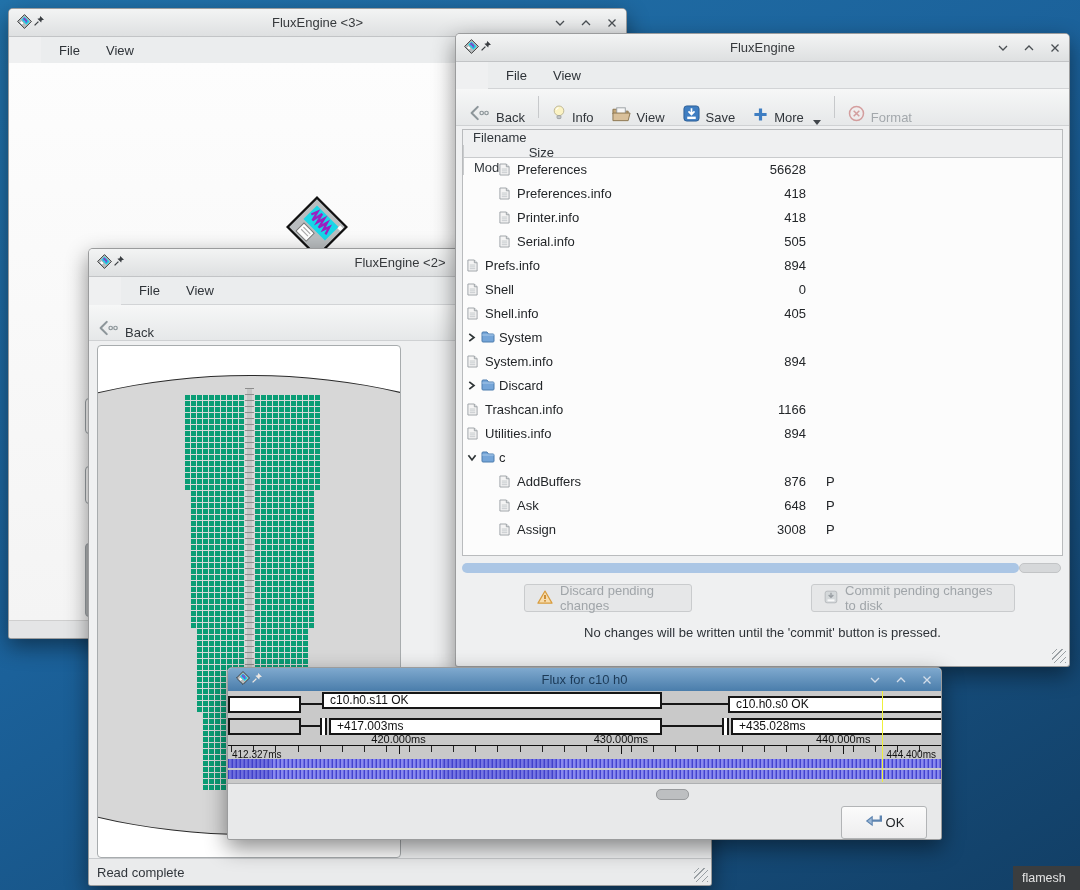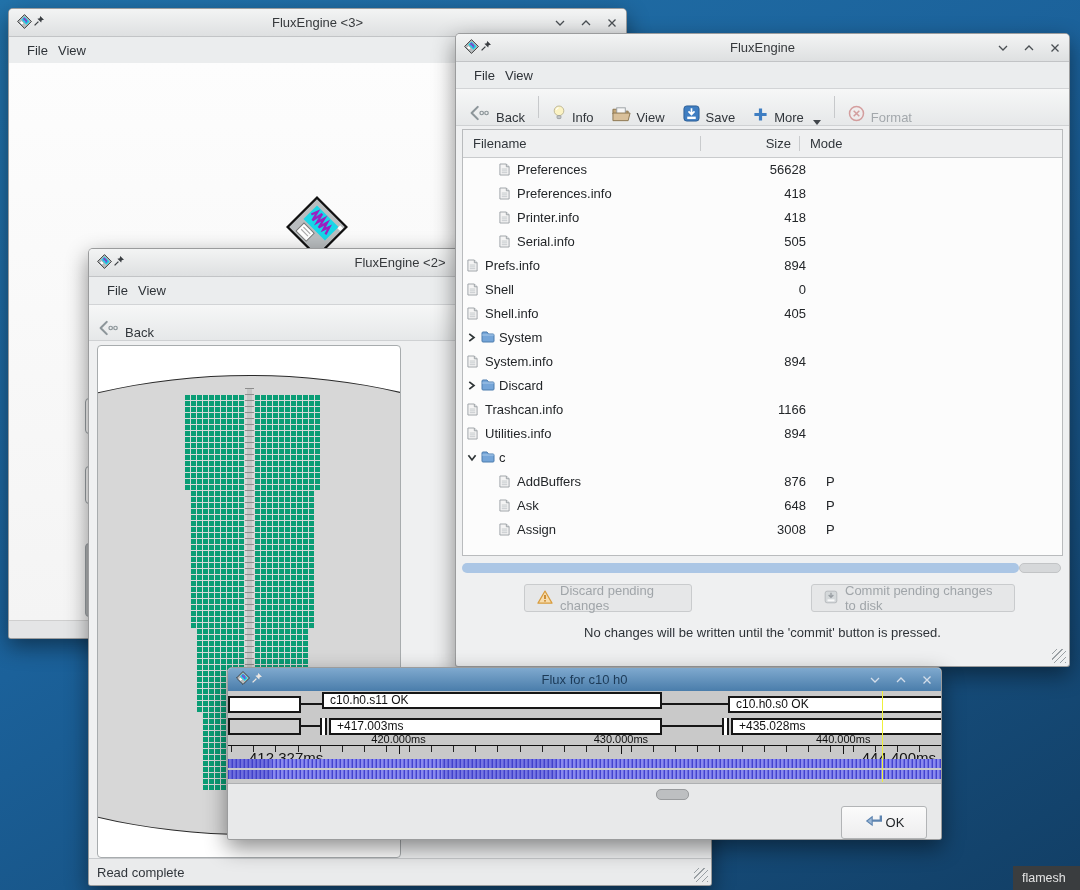--- a/index.html
+++ b/index.html
@@ -9,22 +9,22 @@
   .window{position:absolute;background:#eff0f1;border:1px solid rgba(0,0,0,.35);
           border-radius:5px 5px 3px 3px;box-shadow:0 8px 22px rgba(0,0,0,.45);overflow:hidden;}
   .titlebar{height:27px;display:flex;align-items:center;padding:0 8px;gap:1px;
             background:linear-gradient(#f3f4f4,#dee0e1);border-bottom:1px solid #c2c4c6;position:relative;}
   .titlebar.active{background:linear-gradient(#7fa9ce,#4a7dab);border-bottom:1px solid #3a678f;height:23px;}
   .title{position:absolute;left:0;right:0;text-align:center;color:#36393c;pointer-events:none;}
   .titlebar.active .title{color:#1a3click^;}
   .titlebar.active .title{color:#1c3a57;}
   .winctl{margin-left:auto;display:flex;gap:14px;align-items:center;z-index:2;}
   .winctl svg{display:block;}
-  .menubar{height:26px;display:flex;align-items:center;gap:10px;padding:0 18px;
-           background:#ebedee;border-bottom:1px solid #d2d4d6;}
+  .menubar{height:26px;display:flex;align-items:center;gap:26px;padding:0 18px;
+           background:#ebedee;border-bottom:1px solid #d2d4d6;margin-left:32px;}
   .menuitem{color:#2e3338;}
   .toolbar{display:flex;align-items:center;background:linear-gradient(#f6f7f7,#e6e8e9);
            border-bottom:1px solid #cfd1d3;}
   .tbtn{display:flex;align-items:flex-end;gap:6px;padding:0 9px;height:100%;}
   .tsep{width:1px;height:22px;background:#c7c9cb;margin:0 4px;}
   .caret{width:0;height:0;border-left:4px solid transparent;border-right:4px solid transparent;
          border-top:5px solid #41464b;margin-left:3px;}
   .disabled-text{color:#a3a8ac;}
   
   #w1 .content{position:absolute;top:54px;bottom:17px;left:0;right:0;background:linear-gradient(#fdfdfd,#f4f4f4);}
@@ -44,21 +44,21 @@
                     linear-gradient(90deg,rgba(0,0,0,0) 0 2px,#c6c6c6 2px 7px,rgba(0,0,0,0) 7px);}
   .cells{position:absolute;
          background:repeating-linear-gradient(180deg,rgba(0,0,0,0) 0 5px,#d9d9d9 5px 6px),
                     repeating-linear-gradient(90deg,#0a9d75 0 5px,#d9d9d9 5px 6px);}
   .statusbar{position:absolute;bottom:0;left:0;right:0;height:26px;background:#eaebec;
              border-top:1px solid #c8cacd;display:flex;align-items:center;padding:0 8px;}
   .grip{position:absolute;right:3px;bottom:3px;width:14px;height:14px;
         background:repeating-linear-gradient(135deg,rgba(0,0,0,0) 0 3px,#9aa0a4 3px 4px);}
   
   .ftable{position:absolute;left:6px;right:6px;top:95px;height:425px;border:1px solid #b9bbbd;background:#fcfcfc;}
-  .fhead{display:flex;height:27px;background:#eff0f1;border-bottom:1px solid #c9cbcd;align-items:center;}
+  .fhead{display:flex;height:27px;background:#eff0f1;border-bottom:1px solid #c9cbcd;align-items:flex-start;flex-direction:column;}
   .fh{padding:0 10px;color:#31363b;}
   .fh.size{width:80px;text-align:right;border-left:1px solid #c9cbcd;padding-right:8px;}
   .fh.mode{width:242px;border-left:1px solid #c9cbcd;}
   .file-list{position:absolute;top:27px;bottom:0;left:0;right:0;overflow:hidden;}
   .frow{display:flex;align-items:center;height:24px;}
   .ind{display:inline-block;height:1px;}
   .exp{width:14px;display:inline-flex;align-items:center;}
   .ficon{width:18px;display:inline-flex;align-items:center;}
   .fname{flex:1;color:#232629;}
   .fsize{width:88px;text-align:right;padding-right:10px;color:#232629;}
@@ -73,21 +73,21 @@
   #w4 .fluxcontent{position:absolute;top:23px;left:0;right:0;height:93px;background:#c9c9c9;overflow:hidden;}
   .sbox{position:absolute;height:17px;background:#fff;border:2px solid #161616;box-sizing:border-box;
         font-size:12px;line-height:13px;padding:0 6px;color:#111;white-space:nowrap;overflow:hidden;}
   .sbox.gray{background:#cecece;}
   .conn{position:absolute;height:0;border-top:2px solid #161616;}
   .ibeam{position:absolute;width:7px;height:17px;border-left:2px solid #161616;border-right:2px solid #161616;background:#fff;box-sizing:border-box;}
   .axisline{position:absolute;top:54px;left:0;right:0;border-top:1px solid #111;}
   .axisticks{position:absolute;top:55px;left:3px;right:0;height:6px;
              background:repeating-linear-gradient(90deg,#222 0 1px,rgba(0,0,0,0) 1px 22.2px);}
   .majlabel{position:absolute;top:42px;transform:translateX(-50%);font-size:11px;color:#111;}
-  .endlabel{position:absolute;top:58px;font-size:15px;color:#111;margin-left:17px;}
+  .endlabel{position:absolute;top:58px;font-size:10px;color:#111;}
   .fluxstripe{position:absolute;left:0;right:0;height:9px;
       background:linear-gradient(90deg,rgba(60,60,190,.35) 0 6%,rgba(0,0,0,0) 6% 30%,rgba(60,60,190,.25) 30% 46%,rgba(0,0,0,0) 46%),
                  repeating-linear-gradient(90deg,#4343ce 0 1px,#8a8aee 1px 3px,#6a6ae2 3px 4px);}
   .cursor{position:absolute;left:654px;top:0;width:1px;height:91px;background:#eef03c;z-index:3;}
   #w4 .footer{position:absolute;bottom:0;left:0;right:0;height:55px;background:#e8e9ea;border-top:1px solid #aeb0b2;}
   .scrollpill{position:absolute;left:428px;top:5px;width:31px;height:9px;border-radius:5px;background:#bdbfc1;border:1px solid #999b9d;}
   .okbtn{position:absolute;left:613px;top:22px;width:84px;height:31px;border:1px solid #b2b4b6;border-radius:3px;
          background:linear-gradient(#fbfbfb,#ededee);display:flex;align-items:center;justify-content:center;gap:2px;color:#1f2326;}
   .notif{position:absolute;right:0;bottom:0;height:24px;width:58px;background:#3a3d3f;color:#e4e4e4;
          display:flex;align-items:center;padding-left:9px;overflow:hidden;white-space:nowrap;font-size:12.5px;z-index:10;}

